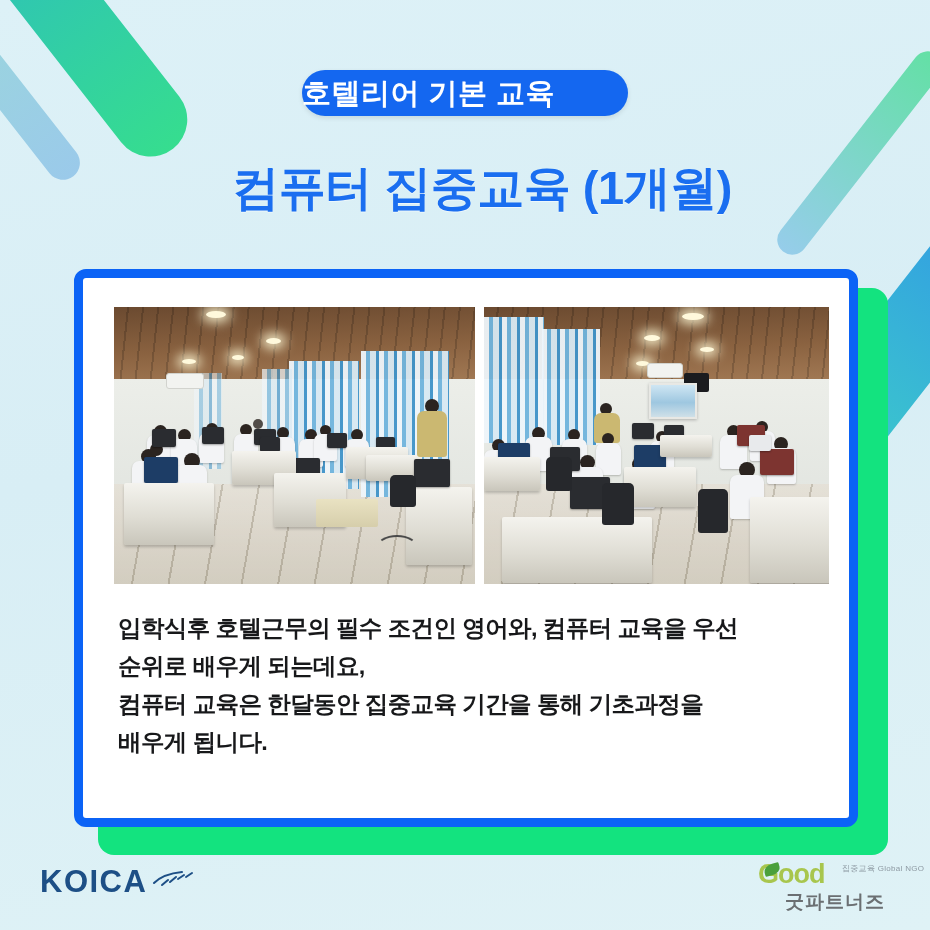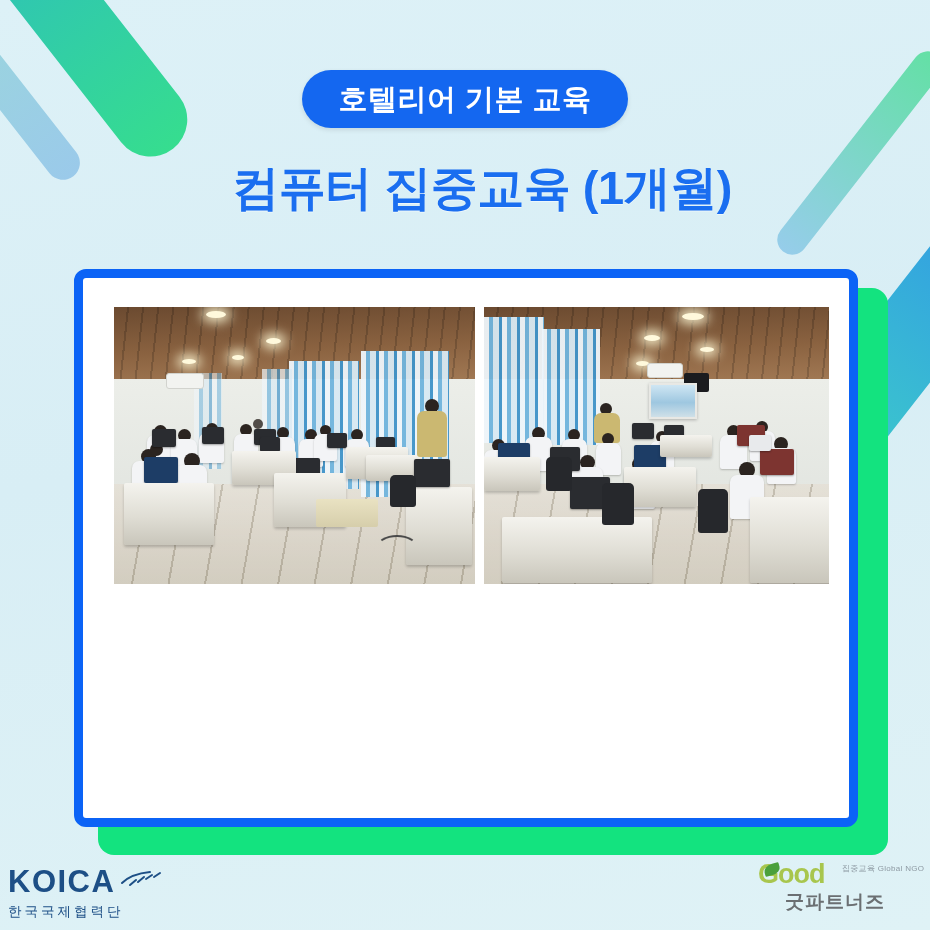--- a/index.html
+++ b/index.html
@@ -60,26 +60,25 @@
     transform: rotate(38deg);
     background: linear-gradient(180deg, #2f90ea 0%, #3fd6c4 100%);
   }
 
   
   .badge {
     position: absolute;
     left: 302px;
     top: 70px;
     width: 326px;
-    height: 58px;
+    height: 46px;
     border-radius: 999px;
     background: #1467f0;
     display: flex;
     align-items: center;
-    justify-content: center;
     box-shadow: 0 2px 5px rgba(0,0,0,.10);
   }
   .badge-text {
     color: #ffffff;
     font-size: 29px;
     font-weight: bold;
     letter-spacing: .5px;
     line-height: 1;
   }
   .main-title {
@@ -252,21 +251,21 @@
     font-size: 23.5px;
     font-weight: bold;
     line-height: 1.62;
     letter-spacing: -.6px;
     white-space: pre-line;
   }
 
   
   .koica-logo {
     position: absolute;
-    left: 8px;
+    left: 40px;
     top: 866px;
     width: 220px;
   }
   .koica-word {
     position: relative;
     color: #1d4f86;
     font-size: 31px;
     font-weight: bold;
     letter-spacing: 1.5px;
     line-height: 1;
@@ -491,32 +490,35 @@
         <div class="ph-desk" style="left:266px;top:190px;width:84px;height:86px;"></div>
         <div class="ph-desk" style="left:0px;top:150px;width:56px;height:34px;"></div>
 
         <div class="ph-chair" style="left:118px;top:176px;width:32px;height:42px;"></div>
         <div class="ph-chair" style="left:214px;top:182px;width:30px;height:44px;"></div>
         <div class="ph-chair" style="left:62px;top:150px;width:26px;height:34px;"></div>
         <div class="ph-blur"></div>
       </div>
     </div>
 
+    <div class="body-copy">입학식후 호텔근무의 필수 조건인 영어와, 컴퓨터 교육을 우선
+순위로 배우게 되는데요,
+컴퓨터 교육은 한달동안 집중교육 기간을 통해 기초과정을
+배우게 됩니다.</div>
   </div>
 
   <div class="koica-logo">
     <div class="koica-word">KOICA</div>
     <svg class="koica-swoosh" viewBox="0 0 48 20">
       <path d="M2 14 C10 6, 20 4, 30 3" stroke="#1d4f86" stroke-width="2" fill="none" stroke-linecap="round"></path>
       <path d="M10 16 L16 11" stroke="#1d4f86" stroke-width="2" fill="none" stroke-linecap="round"></path>
       <path d="M18 13 L24 8" stroke="#1d4f86" stroke-width="2" fill="none" stroke-linecap="round"></path>
       <path d="M26 10 L32 6" stroke="#1d4f86" stroke-width="2" fill="none" stroke-linecap="round"></path>
       <path d="M34 8 L40 4" stroke="#1d4f86" stroke-width="2" fill="none" stroke-linecap="round"></path>
     </svg>
-    <div class="koica-sub">한국국제협력단</div>
   </div>
 
   <div class="gp-logo">
     <div class="gp-good">
       <span class="gp-leaf"></span>
       <span>Good</span>
       <span class="gp-tagline">집중교육 Global NGO</span>
     </div>
     <div class="gp-kr">굿파트너즈</div>
   </div>

